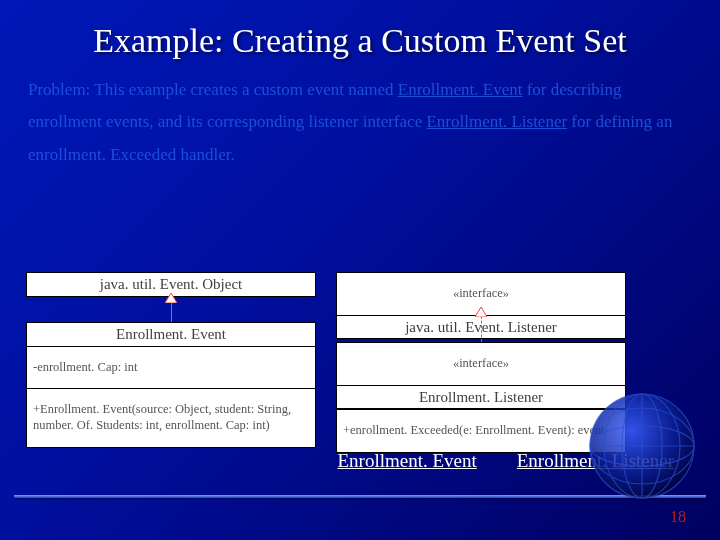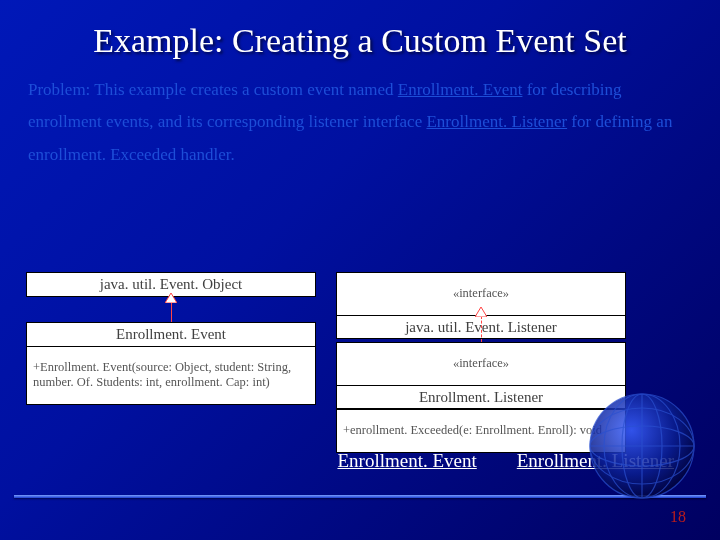--- a/index.html
+++ b/index.html
@@ -127,27 +127,28 @@
     <div class="uml-row center head">java. util. Event. Object</div>
   </div>
 
   <div class="uml-box box-evlis">
     <div class="uml-row center sm">«interface»</div>
     <div class="uml-row center it head" style="border-top:none">java. util. Event. Listener</div>
   </div>
 
   <div class="uml-box box-enev">
     <div class="uml-row center head">Enrollment. Event</div>
+    <div class="uml-row sm">-enrollment. Cap: int</div>
     <div class="uml-row sm">+Enrollment. Event(source: Object, student: String, number. Of. Students: int, enrollment. Cap: int)</div>
   </div>
 
   <div class="uml-box box-enlis">
     <div class="uml-row center sm">«interface»</div>
     <div class="uml-row center it head" style="border-top:none">Enrollment. Listener</div>
-    <div class="uml-row sm it" style="border-top:1px solid #000">+enrollment. Exceeded(e: Enrollment. Enroll): void</div>
+    <div class="uml-row sm it" style="border-top:1px solid #000">+enrollment. Exceeded(e: Enrollment. Event): event</div>
   </div>
 
   <div class="arrow" style="left:145px; top:30px; height:20px"></div>
   <div class="arrowhead-outline" style="left:139px; top:21px">
     <svg width="12" height="10">
         <polygon points="6,0 12,10 0,10" fill="#fff" stroke="#f44" stroke-width="1"></polygon>
       </svg>
   </div>
 
   <div class="arrow dashed" style="left:455px; top:44px; height:26px"></div>

